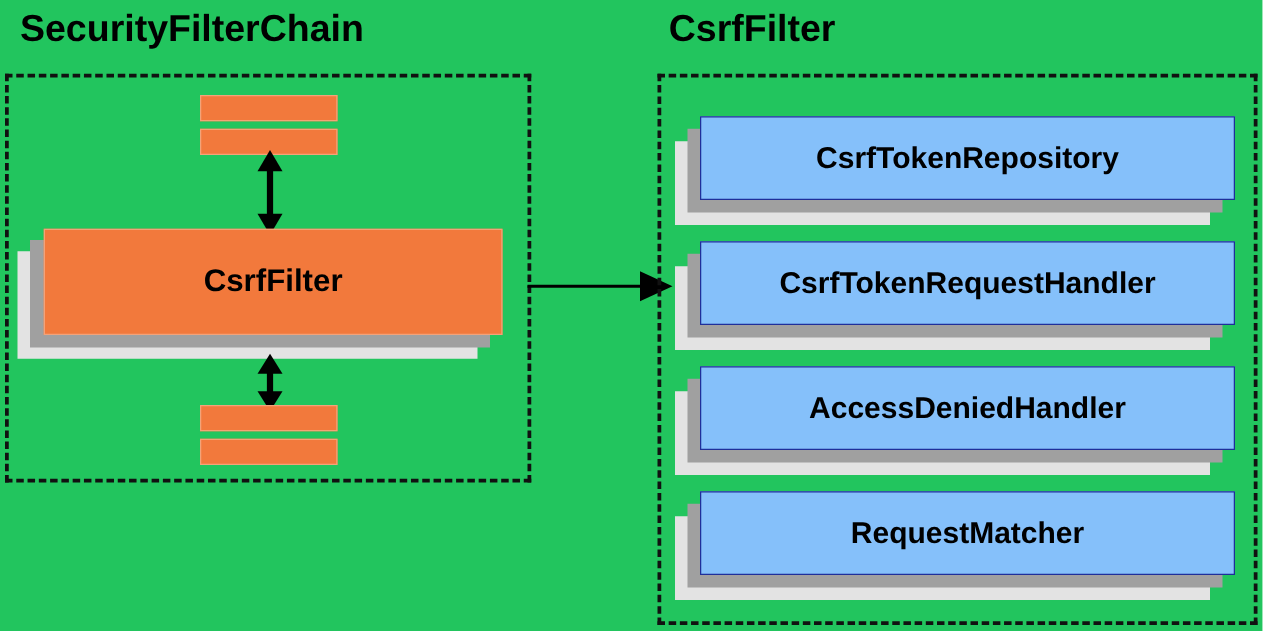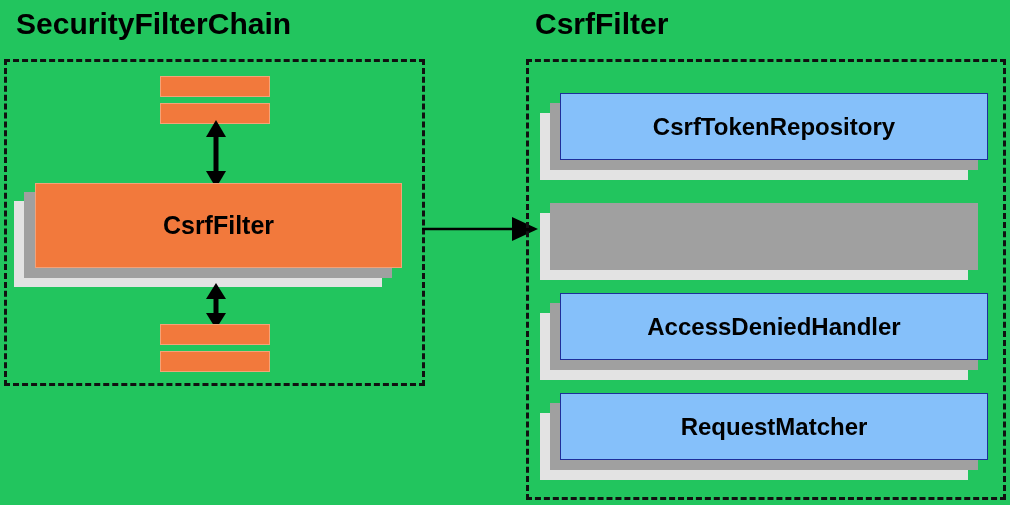--- a/index.html
+++ b/index.html
@@ -178,20 +178,23 @@
     <div class="shadow-far"></div>
     <div class="shadow-near"></div>
     <div class="face">
       <div class="blue-label">CsrfTokenRepository</div>
     </div>
   </div>
 
   <div class="card blue-card" id="blue-card-1">
     <div class="shadow-far"></div>
     <div class="shadow-near"></div>
+    <div class="face">
+      <div class="blue-label">CsrfTokenRequestHandler</div>
+    </div>
   </div>
 
   <div class="card blue-card" id="blue-card-3">
     <div class="shadow-far"></div>
     <div class="shadow-near"></div>
     <div class="face">
       <div class="blue-label">RequestMatcher</div>
     </div>
   </div>
 

